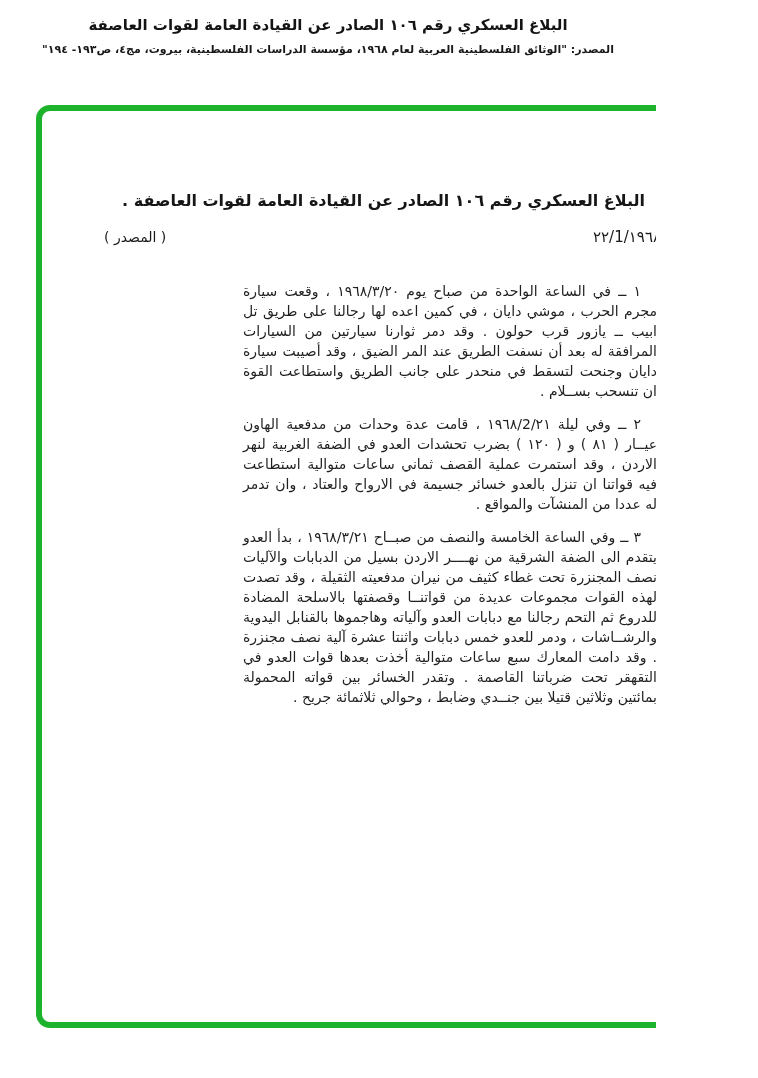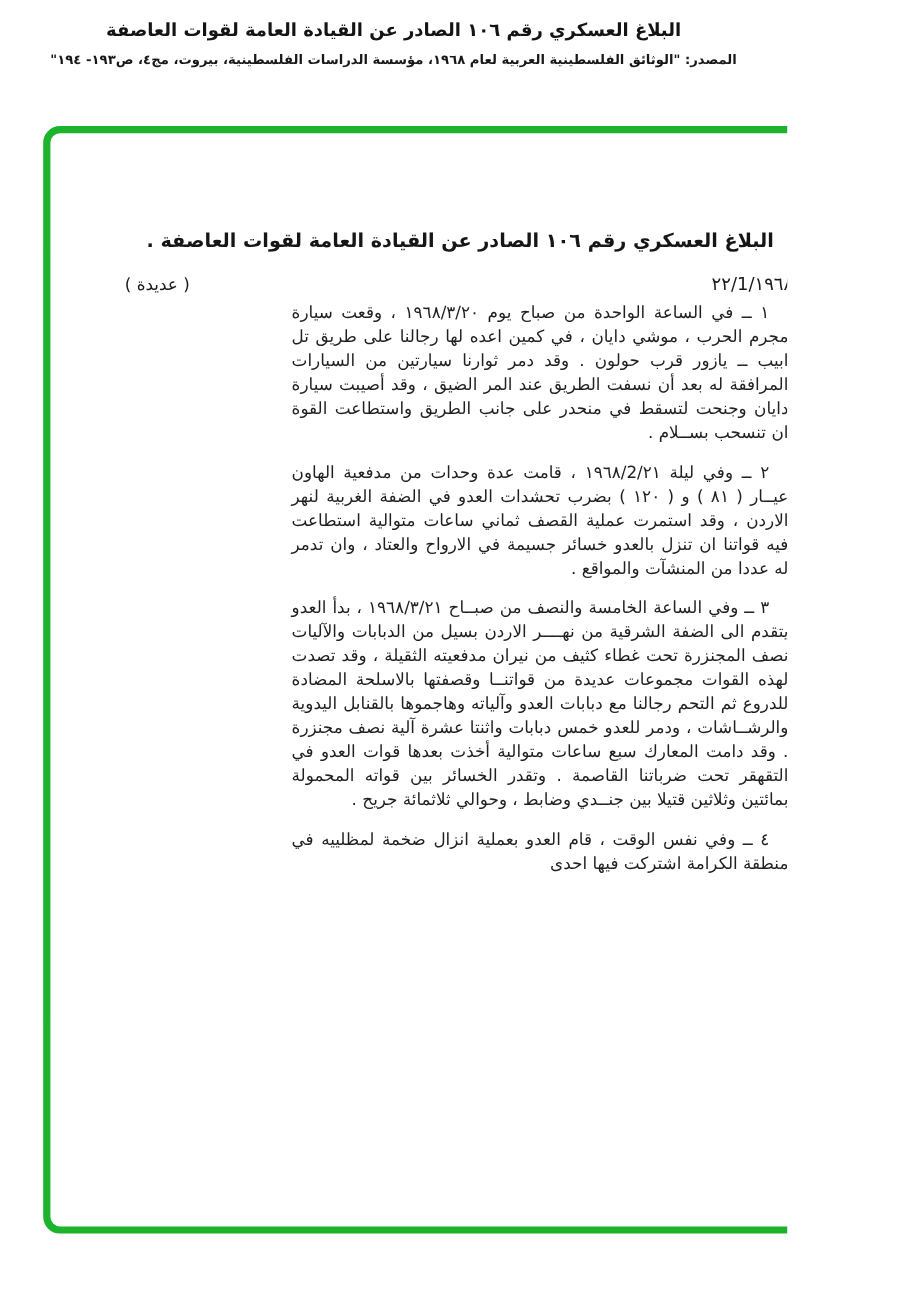--- a/index.html
+++ b/index.html
@@ -57,21 +57,21 @@
     top: 117px; left: 62px; right: 70px;
     direction: rtl;
     display: flex;
     justify-content: space-between;
     align-items: baseline;
   }
   .doc-date { font-size: 15px; color: #1a1a1a; }
   .published-note { font-size: 14px; color: #1a1a1a; }
   .doc-body {
     position: absolute;
-    top: 140px; right: 74px;
+    top: 170px; right: 74px;
     width: 414px;
     direction: rtl;
     text-align: justify;
     font-size: 14px;
     line-height: 20px;
     color: #1f1f1f;
   }
   .doc-body p {
     margin: 0 0 13px 0;
     text-indent: 16px;
@@ -86,25 +86,24 @@
     <div class="header-title">البلاغ العسكري رقم ١٠٦ الصادر عن القيادة العامة لقوات العاصفة</div>
     <div class="header-source">المصدر: "الوثائق الفلسطينية العربية لعام ١٩٦٨، مؤسسة الدراسات الفلسطينية، بيروت، مج٤، ص١٩٣- ١٩٤"</div>
   </div>
 
   <div class="doc-frame">
 
     <div class="doc-title">البلاغ العسكري رقم ١٠٦ الصادر عن القيادة العامة لقوات العاصفة .</div>
 
     <div class="date-row">
       <span class="doc-date">١٩٦٨/1/٢٢</span>
-      <span class="published-note">( عديدة )</span>
+      <span class="published-note">( المصدر )</span>
     </div>
 
     <div class="doc-body">
       <p>١ ــ في الساعة الواحدة من صباح يوم ١٩٦٨/٣/٢٠ ، وقعت سيارة مجرم الحرب ، موشي دايان ، في كمين اعده لها رجالنا على طريق تل ابيب ــ يازور قرب حولون . وقد دمر ثوارنا سيارتين من السيارات المرافقة له بعد أن نسفت الطريق عند المر الضيق ، وقد أصيبت سيارة دايان وجنحت لتسقط في منحدر على جانب الطريق واستطاعت القوة ان تنسحب بســلام .</p>
       <p>٢ ــ وفي ليلة ١٩٦٨/2/٢١ ، قامت عدة وحدات من مدفعية الهاون عيــار ( ٨١ ) و ( ١٢٠ ) بضرب تحشدات العدو في الضفة الغربية لنهر الاردن ، وقد استمرت عملية القصف ثماني ساعات متوالية استطاعت فيه قواتنا ان تنزل بالعدو خسائر جسيمة في الارواح والعتاد ، وان تدمر له عددا من المنشآت والمواقع .</p>
       <p>٣ ــ وفي الساعة الخامسة والنصف من صبــاح ١٩٦٨/٣/٢١ ، بدأ العدو يتقدم الى الضفة الشرقية من نهــــر الاردن بسيل من الدبابات والآليات نصف المجنزرة تحت غطاء كثيف من نيران مدفعيته الثقيلة ، وقد تصدت لهذه القوات مجموعات عديدة من قواتنــا وقصفتها بالاسلحة المضادة للدروع ثم التحم رجالنا مع دبابات العدو وآلياته وهاجموها بالقنابل اليدوية والرشــاشات ، ودمر للعدو خمس دبابات واثنتا عشرة آلية نصف مجنزرة . وقد دامت المعارك سبع ساعات متوالية أخذت بعدها قوات العدو في التقهقر تحت ضرباتنا القاصمة . وتقدر الخسائر بين قواته المحمولة بمائتين وثلاثين قتيلا بين جنــدي وضابط ، وحوالي ثلاثمائة جريح .</p>
-      <p>٤ ــ وفي نفس الوقت ، قام العدو بعملية انزال ضخمة لمظلييه في منطقة الكرامة اشتركت فيها احدى</p>
     </div>
 
   </div>
 
 </div>
 
 </body></html>

